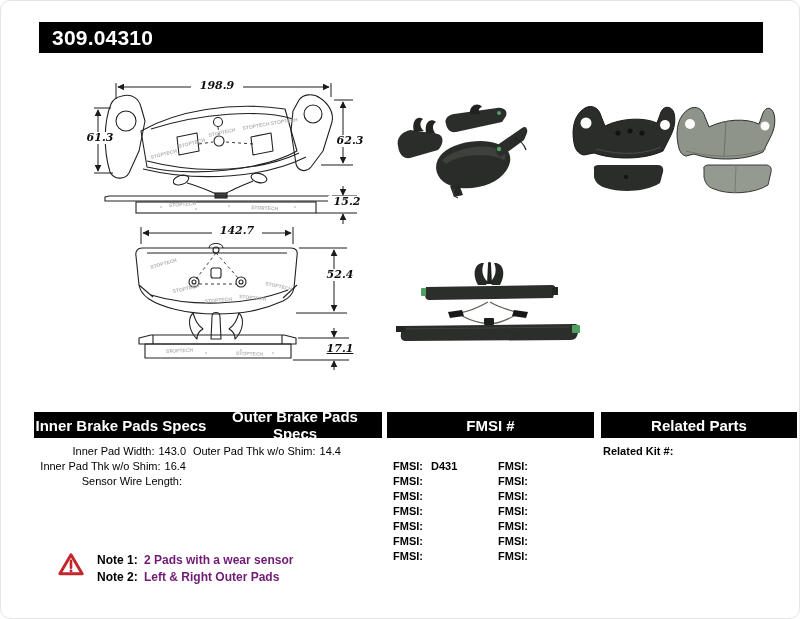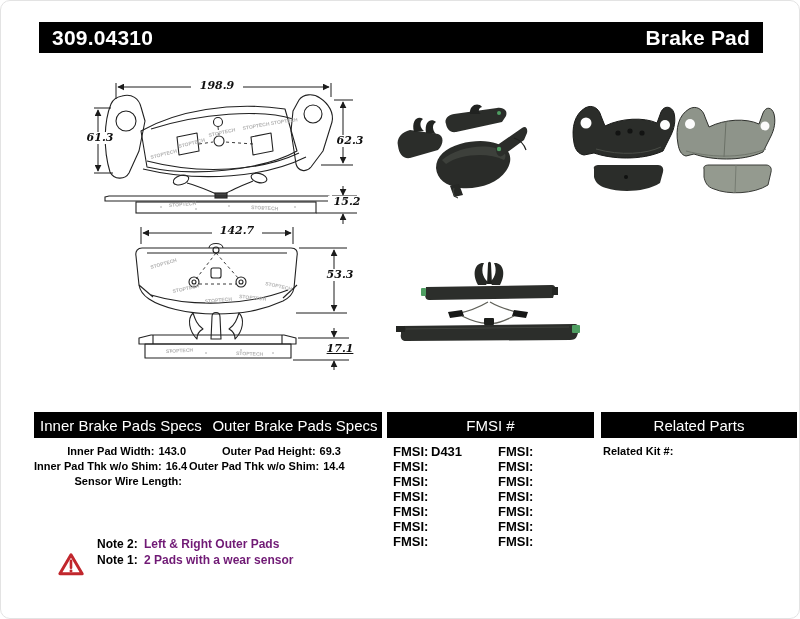--- a/index.html
+++ b/index.html
@@ -18,45 +18,44 @@
   .drawing-svg{position:absolute;left:40px;top:70px;}
   .photo-svg{position:absolute;}
   .dim{
     position:absolute;font:italic bold 11px "DejaVu Serif",serif;color:#101010;
     background:#fff;text-align:center;line-height:12px;padding:0 1px;
   }
   
   .thbar{
     position:absolute;top:411px;height:26px;background:#000;color:#fff;
     display:flex;align-items:center;justify-content:center;
-    font-weight:normal;font-size:15px;
+    font-weight:bold;font-size:15px;
   }
   .thbar.split span{flex:1;text-align:center;}
   .spec-col{
-    position:absolute;top:443px;font-size:11px;font-weight:bold;color:#000;
+    position:absolute;top:443px;font-size:11px;font-weight:normal;color:#000;
     text-align:right;line-height:15px;white-space:nowrap;
   }
   .spec-row .val{margin-left:4px;}
-  .fmsi-col{position:absolute;top:443px;font-size:13px;font-weight:bold;line-height:15px;white-space:nowrap;}
+  .fmsi-col{position:absolute;top:458px;font-size:11px;font-weight:bold;line-height:15px;white-space:nowrap;}
   .flab{display:inline-block;width:38px;}
   .related-col{position:absolute;left:602px;top:443px;font-size:11px;font-weight:bold;line-height:15px;}
   
   .warn-svg{position:absolute;left:57px;top:551px;}
   .note-row{position:absolute;left:96px;display:flex;font-size:12px;font-weight:bold;align-items:baseline;}
   .note-label{color:#000;width:47px;}
   .note-text{color:#701a75;}
 </style>
 </head>
 <body>
 
 <div class="page">
 
   <header class="titlebar">
     <span>309.04310</span>
-    <span>Brake Pad</span>
   </header>
 
   <svg class="drawing-svg" width="330" height="310" viewBox="40 70 330 310">
     <defs>
       <marker id="ah" viewBox="0 0 10 10" refX="9" refY="5" markerWidth="7" markerHeight="7" orient="auto-start-reverse">
         <path d="M0 0 L10 5 L0 10 Z" fill="#1c1c1c"></path>
       </marker>
     </defs>
 
     <g stroke="#222" fill="none" stroke-width="1.1" stroke-linejoin="round">
@@ -186,21 +185,21 @@
       <text x="165" y="352" transform="rotate(-3 165 352)">STOPTECH</text>
       <text x="235" y="354" transform="rotate(2 235 354)">STOPTECH</text>
     </g>
   </svg>
 
   <span class="dim" style="left:190px;top:79px;width:50px;">198.9</span>
   <span class="dim" style="left:80px;top:131px;width:36px;">61.3</span>
   <span class="dim" style="left:330px;top:126px;width:36px;margin-top:8px;">62.3</span>
   <span class="dim" style="left:327px;top:195px;width:36px;">15.2</span>
   <span class="dim" style="left:191px;top:224px;width:48px;margin-left:20px;">142.7</span>
-  <span class="dim" style="left:320px;top:268px;width:36px;">53.3</span>
+  <span class="dim" style="left:320px;top:268px;width:36px;">52.4</span>
   <span class="dim" style="left:320px;top:342px;width:36px;text-decoration:underline;">17.1</span>
 
   <svg class="photo-svg" style="left:393px;top:93px;" width="135" height="110" viewBox="0 0 135 110">
     <path d="M4 52 C2 44 8 38 16 36 L44 40 C50 42 50 50 44 56 L16 64 C9 65 5 60 4 52 Z" fill="#2b2d2a"></path>
     <path d="M20 38 C17 26 24 21 29 25 C25 28 26 34 30 37 Z" fill="#222421"></path>
     <path d="M32 39 C30 26 38 24 42 28 C38 30 38 36 42 40 Z" fill="#222421"></path>
     <path d="M52 30 C50 25 54 21 60 20 L103 14 C110 13 114 17 112 22 L108 28 L62 38 C56 39 53 35 52 30 Z" fill="#2b2d2a"></path>
     <path d="M76 20 C75 11 84 8 88 13 C84 14 84 18 87 20 Z" fill="#202220"></path>
     <circle cx="105" cy="19" r="2" fill="#4f9e62"></circle>
     <path d="M42 74 C42 62 52 54 66 50 C88 44 106 48 113 56 C118 62 117 70 112 77 C104 89 84 96 66 94 C52 92 43 85 42 74 Z" fill="#2a2c29"></path>
@@ -262,21 +261,20 @@
     <span>Related Parts</span>
   </div>
 
   <div class="spec-col" style="left:33px;width:152px;">
     <div class="spec-row"><span>Inner Pad Width:</span><span class="val">143.0</span></div>
     <div class="spec-row"><span>Inner Pad Thk w/o Shim:</span><span class="val">16.4</span></div>
     <div class="spec-row"><span>Sensor Wire Length:</span><span class="val"></span></div>
   </div>
 
   <div class="spec-col" style="left:188px;width:152px;">
-    <div class="spec-row"><span>Outer Pad Height:</span><span class="val">69.3</span></div>
     <div class="spec-row"><span>Outer Pad Thk w/o Shim:</span><span class="val">14.4</span></div>
   </div>
 
   <div class="fmsi-col" style="left:392px;">
     <div><span class="flab">FMSI:</span><span>D431</span></div>
     <div><span class="flab">FMSI:</span><span></span></div>
     <div><span class="flab">FMSI:</span><span></span></div>
     <div><span class="flab">FMSI:</span><span></span></div>
     <div><span class="flab">FMSI:</span><span></span></div>
     <div><span class="flab">FMSI:</span><span></span></div>
@@ -298,18 +296,18 @@
 
   <svg class="warn-svg" width="26" height="25" viewBox="0 0 28 26">
     <path d="M14 2.5 L26 23 L2 23 Z" fill="#ffffff" stroke="#c1272d" stroke-width="3.2" stroke-linejoin="round"></path>
     <line x1="14" y1="9" x2="14" y2="16.5" stroke="#c1272d" stroke-width="2.8" stroke-linecap="round"></line>
     <circle cx="14" cy="20" r="1.6" fill="#c1272d"></circle>
   </svg>
   <div class="note-row" style="top:552px;">
     <span class="note-label">Note 1:</span>
     <span class="note-text">2 Pads with a wear sensor</span>
   </div>
-  <div class="note-row" style="top:536px;">
+  <div class="note-row" style="top:569px;">
     <span class="note-label">Note 2:</span>
     <span class="note-text">Left &amp; Right Outer Pads</span>
   </div>
 
 </div>
 
 </body></html>

